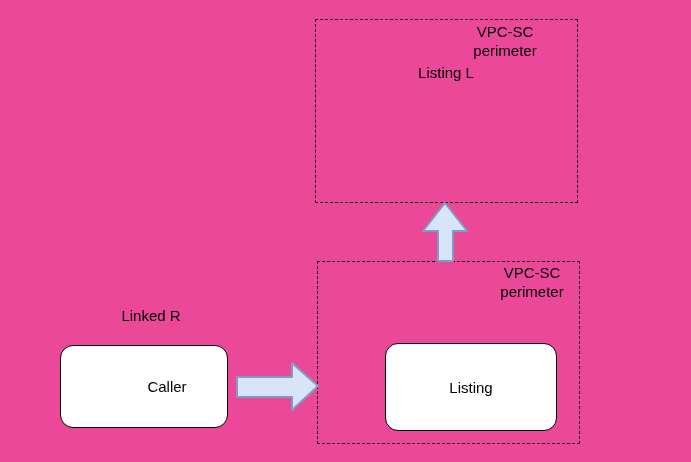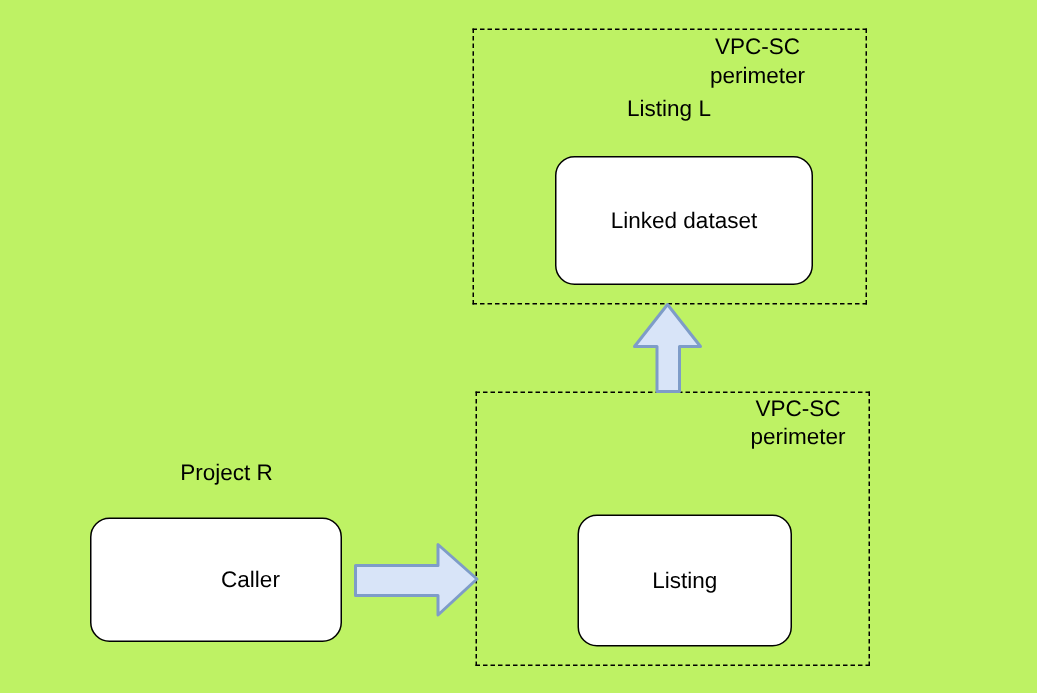--- a/index.html
+++ b/index.html
@@ -4,21 +4,21 @@
 <style>
   html, body {
     margin: 0;
     padding: 0;
     background: #ffffff;
   }
   .canvas {
     position: relative;
     width: 691px;
     height: 462px;
-    background: #bef264;
+    background: #ec4899;
     font-family: "Liberation Sans", sans-serif;
     color: #000000;
     overflow: hidden;
   }
   .perimeter {
     position: absolute;
     border: 1.5px dashed #000000;
     background: transparent;
     box-sizing: border-box;
   }
@@ -47,54 +47,51 @@
     border: 1.5px solid #000000;
     border-radius: 13px;
     background: #ffffff;
     box-sizing: border-box;
     display: flex;
     align-items: center;
     justify-content: center;
     font-size: 15px;
   }
   .node-linked-dataset { left: 370px; top: 104px; width: 172px; height: 86px; }
-  .node-listing        { left: 385px; top: 343px; width: 143px; height: 88px; }
+  .node-listing        { left: 385px; top: 343px; width: 172px; height: 88px; }
   .node-caller         { left: 60px;  top: 345px; width: 168px; height: 83px; padding-left: 46px; }
   .arrow-layer {
     position: absolute;
     left: 0; top: 0;
     width: 691px; height: 462px;
     pointer-events: none;
   }
 </style>
 </head>
 <body>
 
 <div class="canvas">
 
   <div class="perimeter perimeter-top"></div>
   <div class="label perim-label-top">
     <div>VPC-SC</div>
     <div>perimeter</div>
   </div>
   <div class="label project-label-top">Listing L</div>
-  <div class="node node-linked-dataset">
-    <span>Linked dataset</span>
-  </div>
 
   <div class="perimeter perimeter-bottom"></div>
   <div class="label perim-label-bottom">
     <div>VPC-SC</div>
     <div>perimeter</div>
   </div>
   <div class="node node-listing">
     <span>Listing</span>
   </div>
 
-  <div class="label project-label-left">Project R</div>
+  <div class="label project-label-left">Linked R</div>
   <div class="node node-caller">
     <span>Caller</span>
   </div>
 
   <svg class="arrow-layer" viewBox="0 0 691 462" xmlns="http://www.w3.org/2000/svg">
     <polygon points="237,377 292,377 292,363 318,386 292,410 292,397 237,397" stroke-width="2" stroke-linejoin="round" fill="#d8e4f8" stroke="#7e9cc8"></polygon>
     <polygon points="445,203 467,231 453,231 453,261 438,261 438,231 423,231" stroke-width="2" stroke-linejoin="round" fill="#d8e4f8" stroke="#7e9cc8"></polygon>
   </svg>
 
 </div>

